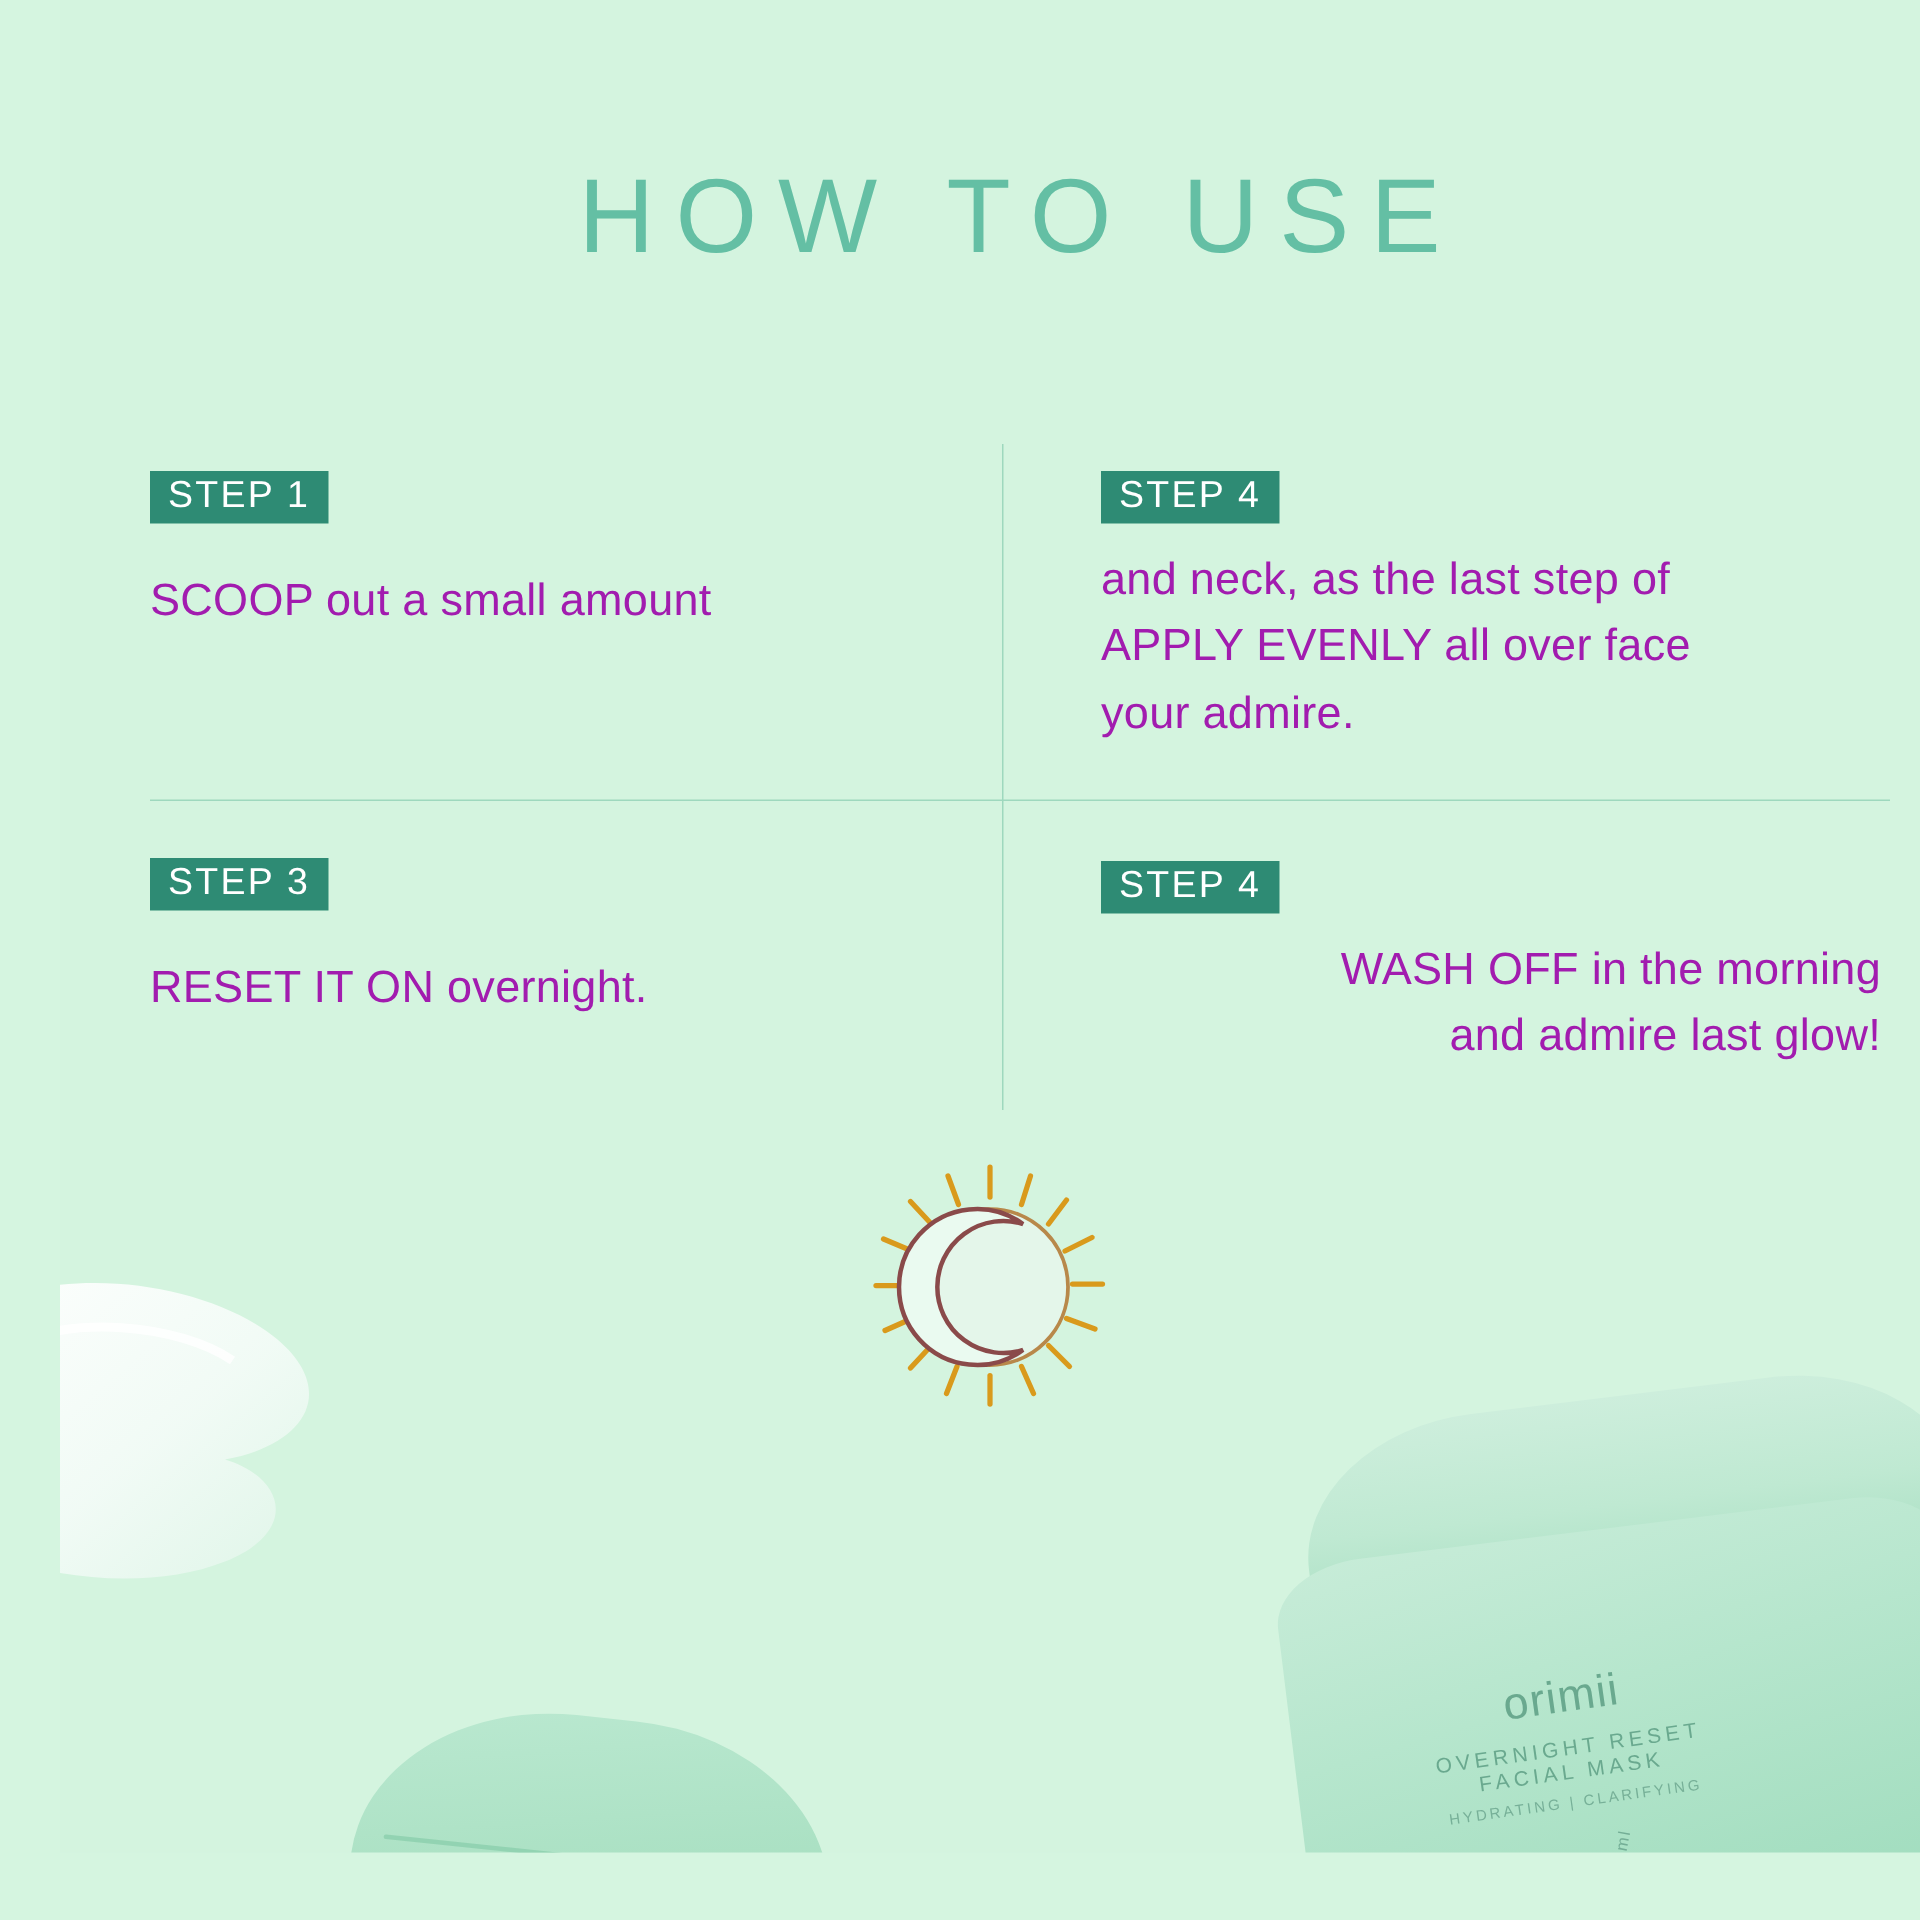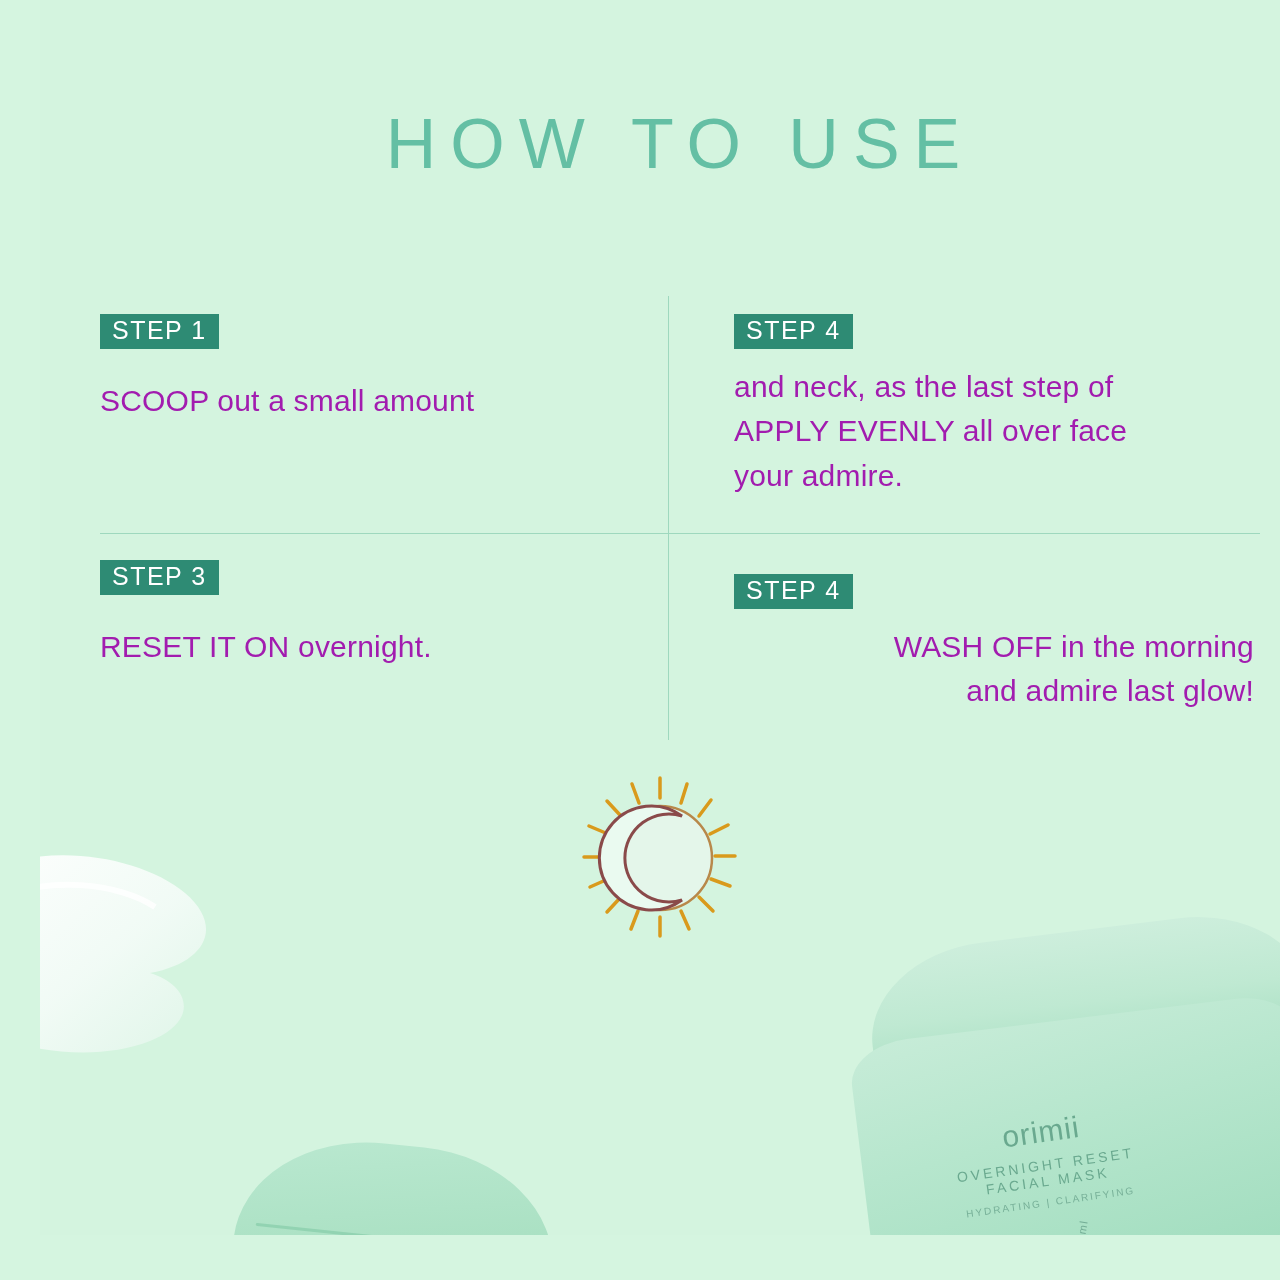--- a/index.html
+++ b/index.html
@@ -61,21 +61,21 @@
     width: 1160px;
     height: 1px;
     background: #9ed8be;
   }
   .cell {
     position: absolute;
     width: 520px;
   }
   .cell-1 { left: 0px;   top: 18px; }
   .cell-2 { left: 634px; top: 18px; }
-  .cell-3 { left: 0px;   top: 264px; }
+  .cell-3 { left: 0px;   top: 276px; }
   .cell-4 { left: 634px; top: 278px; }
 
   .step-badge {
     display: inline-block;
     background: #2e8b74;
     color: #ffffff;
     font-size: 25px;
     letter-spacing: 1.5px;
     padding: 4px 12px 6px 12px;
     line-height: 1;

